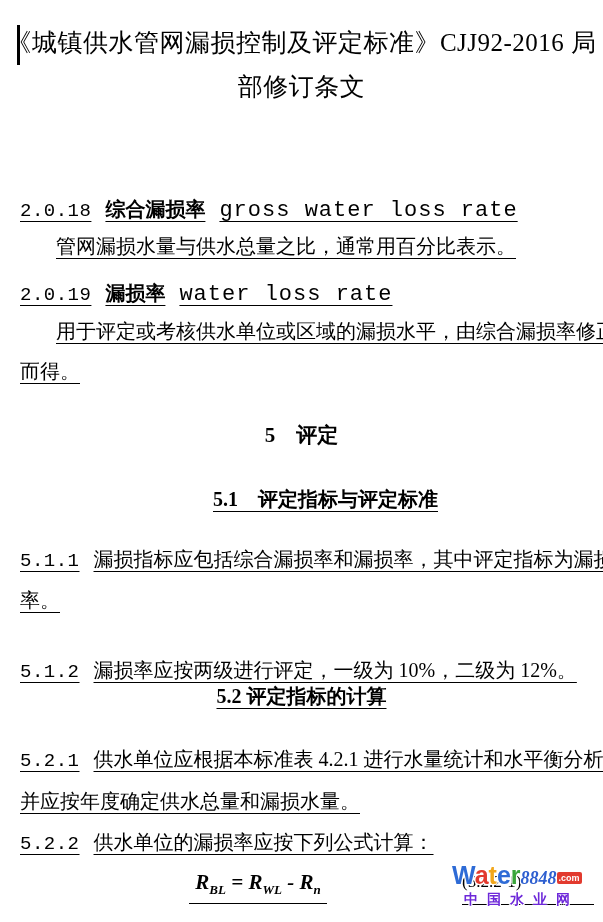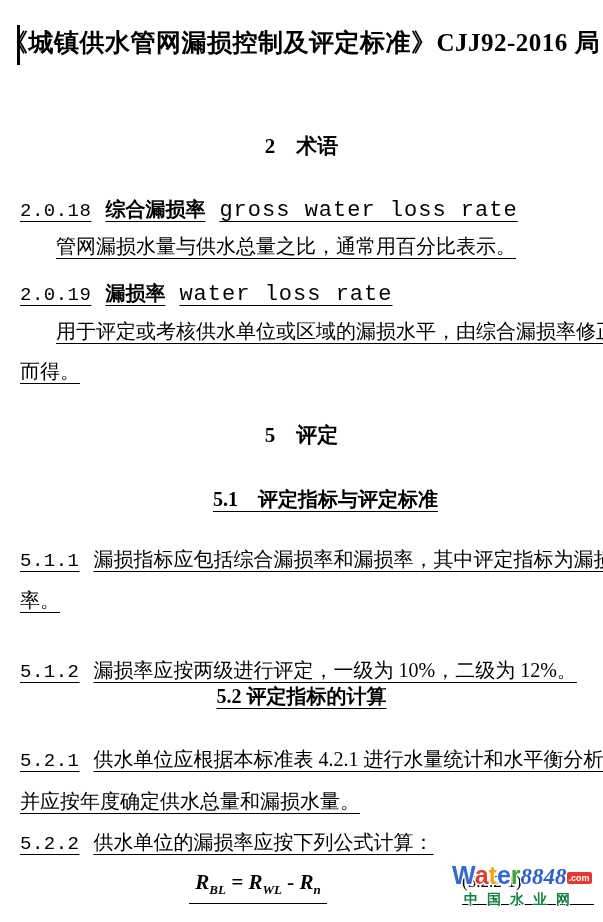--- a/index.html
+++ b/index.html
@@ -6,21 +6,21 @@
   .page{
     position:relative;
     width:603px;height:922px;
     background:#ffffff;
     overflow:hidden;
     font-family:"Liberation Serif","DejaVu Serif",serif;
     color:#000000;
   }
   .abs{position:absolute;white-space:nowrap;}
   .center{left:0;width:603px;text-align:center;}
-  .title-line{font-size:25px;font-weight:bold;letter-spacing:0.5px;text-align:center;}
+  .title-line{font-size:25px;font-weight:normal;letter-spacing:0.5px;text-align:center;}
   .change-bar{position:absolute;left:17px;top:25px;width:3px;height:40px;background:#000;}
   .h-chapter{font-size:21px;font-weight:bold;}
   .h-sub{font-size:20px;font-weight:bold;}
   .body-line{font-size:20px;}
   .u{text-decoration:underline;text-underline-offset:5px;text-decoration-thickness:1.2px;}
   .num{font-family:"Liberation Mono","DejaVu Sans Mono",monospace;font-weight:normal;font-size:19px;letter-spacing:0.5px;margin-right:14px;}
   .term-name{font-weight:bold;margin-right:14px;}
   .eng{font-family:"Liberation Mono","DejaVu Sans Mono",monospace;font-size:22px;letter-spacing:1px;}
   .indent{left:56px;}
   .flush{left:20px;}
@@ -32,38 +32,38 @@
   .formula-number{top:872px;left:462px;font-size:17px;display:inline-block;
                   border-bottom:1.2px solid #000;padding-bottom:12px;width:132px;}
   
   .watermark{position:absolute;top:863px;left:452px;width:150px;line-height:1;z-index:5;}
   .wm-line1{white-space:nowrap;}
   .wm-word span{
     font-family:"Liberation Sans","DejaVu Sans",sans-serif;
     font-weight:bold;font-size:25px;
     text-shadow:-1px -1px 0 #fff,1px -1px 0 #fff,-1px 1px 0 #fff,1px 1px 0 #fff;
   }
-  .wm-8848{font-family:"Liberation Serif",serif;font-style:italic;font-weight:bold;font-size:23px;
+  .wm-8848{font-family:"Liberation Serif",serif;font-style:italic;font-weight:bold;font-size:18px;
            text-shadow:-1px -1px 0 #fff,1px -1px 0 #fff,-1px 1px 0 #fff,1px 1px 0 #fff;margin-top:21px;}
   .wm-com{font-family:"Liberation Sans",sans-serif;font-size:9px;font-weight:bold;color:#fff;
           padding:1px 2px;border-radius:2px;vertical-align:3px;text-align:center;}
   .wm-site{font-family:"Liberation Sans","DejaVu Sans",sans-serif;font-weight:bold;font-size:14px;
            letter-spacing:9px;margin-top:4px;white-space:nowrap;
            text-shadow:-1px -1px 0 #fff,1px -1px 0 #fff,-1px 1px 0 #fff,1px 1px 0 #fff;}
 </style>
 </head>
 <body>
 
 <div class="page">
 
   <div class="change-bar"></div>
 
   <div class="abs center title-line" style="top:26px;">《城镇供水管网漏损控制及评定标准》CJJ92-2016 局</div>
+  <div class="abs center title-line" style="top:70px;">部修订条文</div>
 
-  <div class="abs center h-chapter" style="top:132px;">2　术语</div>
 
   <div class="abs flush body-line" style="top:196px;">
     <span class="u">
       <span class="num">2.0.18</span><span class="term-name">综合漏损率</span><span class="eng">gross water loss rate</span>
     </span>
   </div>
 
   <div class="abs indent body-line" style="top:233px;">
     <span class="u">管网漏损水量与供水总量之比，通常用百分比表示。</span>
   </div>
@@ -130,16 +130,16 @@
       <span>R</span><sub>n</sub>
     </span>
   </div>
 
   <div class="abs formula-number">(5.2.2-1)</div>
 
   <div class="watermark">
     <div class="wm-line1">
       <span class="wm-word"><span style="color: rgb(46, 107, 214);">W</span><span style="color: rgb(226, 58, 46);">a</span><span style="color: rgb(242, 167, 27);">t</span><span style="color: rgb(46, 107, 214);">e</span><span style="color: rgb(58, 165, 58);">r</span></span><span class="wm-8848" style="color: rgb(46, 95, 208);">8848</span><span class="wm-com" style="background-color: rgb(226, 58, 46);">.com</span>
     </div>
-    <div class="wm-site" style="color: #15803d; padding-left: 12px;">中国水业网</div>
+    <div class="wm-site" style="color: #6d28d9; padding-left: 12px;">中国水业网</div>
   </div>
 
 </div>
 
 </body></html>

